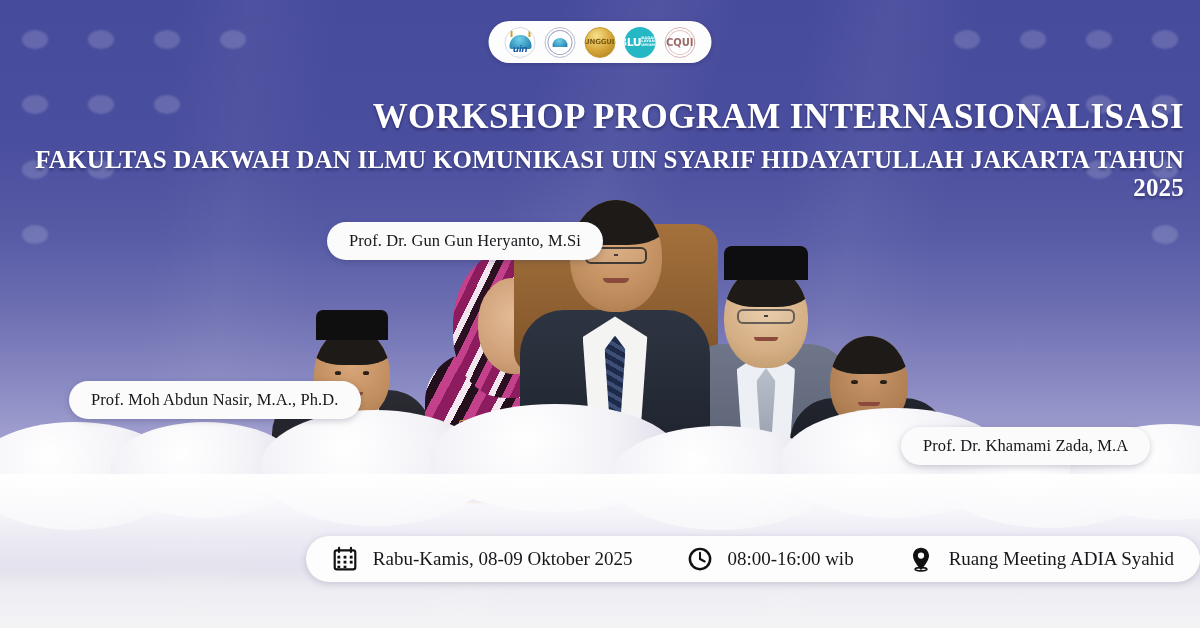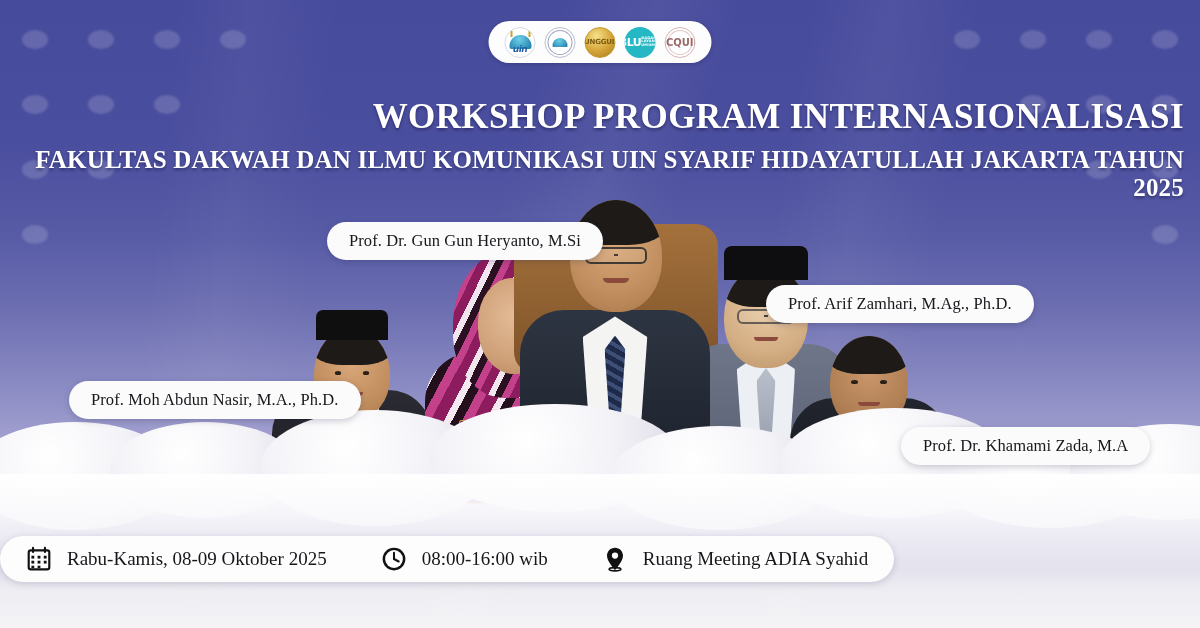--- a/index.html
+++ b/index.html
@@ -234,21 +234,21 @@
     font-size:16.5px;
     color:#17171c;
     white-space:nowrap;
     box-shadow:0 2px 6px rgba(30,30,70,.22);
     letter-spacing:.1px;
   }
 
   
   .footer{
     position:absolute; left:0; right:0; bottom:46px;
-    display:flex; justify-content:flex-start; gap:0;
+    display:flex; justify-content:flex-end; gap:0;
     z-index:8;
     border-radius:23px;
   }
   .info-pill{
     background:#fdfdfd;
     border-radius:26px;
     height:46px;
     display:flex; align-items:center;
     padding:0 26px;
     box-shadow:0 2px 7px rgba(40,40,80,.18);
@@ -405,21 +405,20 @@
     <div class="puff" style="left:300px; bottom:44px; width:230px; height:116px;"></div>
     <div class="puff" style="left:470px; bottom:58px; width:250px; height:108px;"></div>
     <div class="puff" style="left:650px; bottom:40px; width:220px; height:104px;"></div>
     <div class="puff" style="left:820px; bottom:52px; width:230px; height:110px;"></div>
     <div class="puff" style="left:980px; bottom:42px; width:220px; height:100px;"></div>
     <div class="puff" style="left:1110px;bottom:50px; width:200px; height:96px;"></div>
     <div class="cloud-base"></div>
   </div>
 
   <div class="name-tag" style="left:327px; top:222px;">Prof. Dr. Gun Gun Heryanto, M.Si</div>
-  <div class="name-tag" style="left:766px; top:285px;">Prof. Arif Zamhari, M.Ag., Ph.D.</div>
   <div class="name-tag" style="left:69px;  top:381px;">Prof. Moh Abdun Nasir, M.A., Ph.D.</div>
   <div class="name-tag" style="left:901px; top:419px;margin-top:8px;">Prof. Dr. Khamami Zada, M.A</div>
 
   <div class="footer">
     <div class="info-pill">
 
       <div class="info-item">
         <svg class="ic" viewBox="0 0 24 24">
           <rect x="2.5" y="4" width="19" height="17.5" rx="2" fill="none" stroke="#111" stroke-width="2"></rect>
           <line x1="6.5" y1="1.8" x2="6.5" y2="5.5" stroke="#111" stroke-width="2" stroke-linecap="round"></line>

